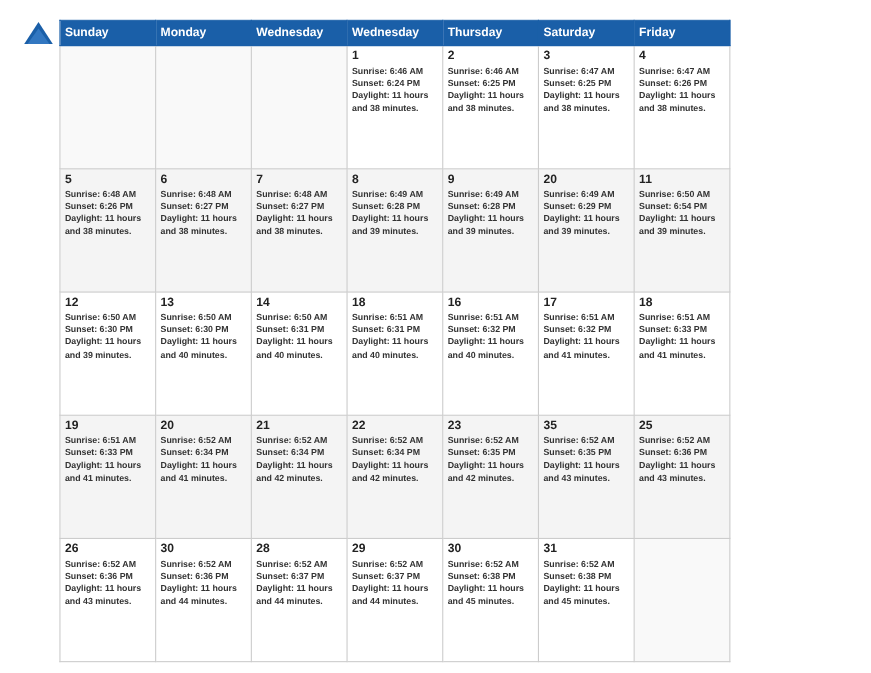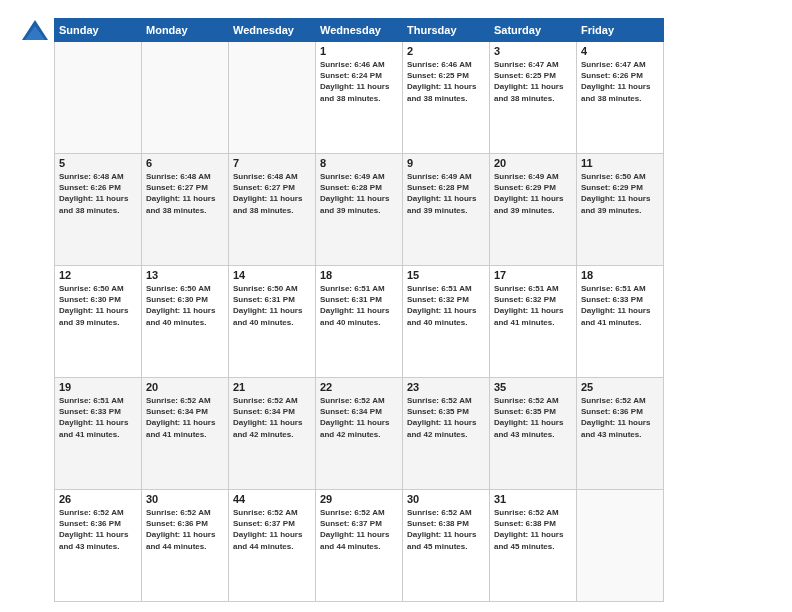--- a/index.html
+++ b/index.html
@@ -216,21 +216,21 @@
           <td>
             <span class="day-num">20</span>
             <div class="day-info">Sunrise: 6:49 AM
 Sunset: 6:29 PM
 Daylight: 11 hours
 and 39 minutes.</div>
           </td>
           <td>
             <span class="day-num">11</span>
             <div class="day-info">Sunrise: 6:50 AM
-Sunset: 6:29 PM
+Sunset: 6:54 PM
 Daylight: 11 hours
 and 39 minutes.</div>
           </td>
         </tr>
         <tr>
           <td>
             <span class="day-num">12</span>
             <div class="day-info">Sunrise: 6:50 AM
 Sunset: 6:30 PM
 Daylight: 11 hours
@@ -251,21 +251,21 @@
 and 40 minutes.</div>
           </td>
           <td>
             <span class="day-num">18</span>
             <div class="day-info">Sunrise: 6:51 AM
 Sunset: 6:31 PM
 Daylight: 11 hours
 and 40 minutes.</div>
           </td>
           <td>
-            <span class="day-num">15</span>
+            <span class="day-num">16</span>
             <div class="day-info">Sunrise: 6:51 AM
 Sunset: 6:32 PM
 Daylight: 11 hours
 and 40 minutes.</div>
           </td>
           <td>
             <span class="day-num">17</span>
             <div class="day-info">Sunrise: 6:51 AM
 Sunset: 6:32 PM
 Daylight: 11 hours
@@ -339,21 +339,21 @@
 and 43 minutes.</div>
           </td>
           <td>
             <span class="day-num">30</span>
             <div class="day-info">Sunrise: 6:52 AM
 Sunset: 6:36 PM
 Daylight: 11 hours
 and 44 minutes.</div>
           </td>
           <td>
-            <span class="day-num">44</span>
+            <span class="day-num">28</span>
             <div class="day-info">Sunrise: 6:52 AM
 Sunset: 6:37 PM
 Daylight: 11 hours
 and 44 minutes.</div>
           </td>
           <td>
             <span class="day-num">29</span>
             <div class="day-info">Sunrise: 6:52 AM
 Sunset: 6:37 PM
 Daylight: 11 hours

